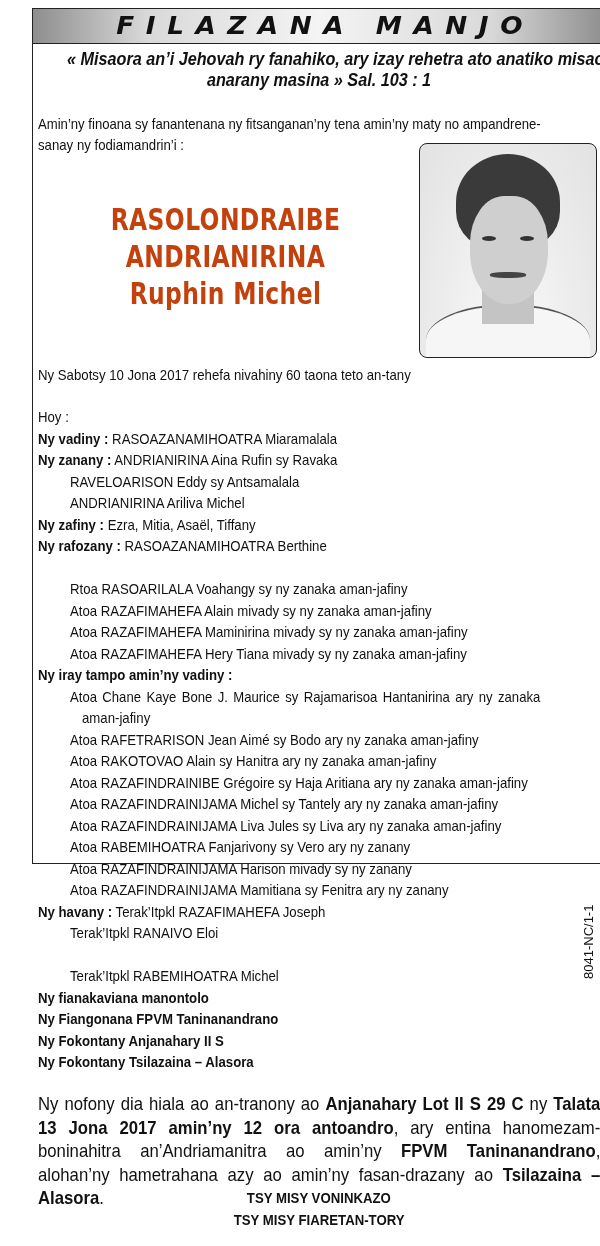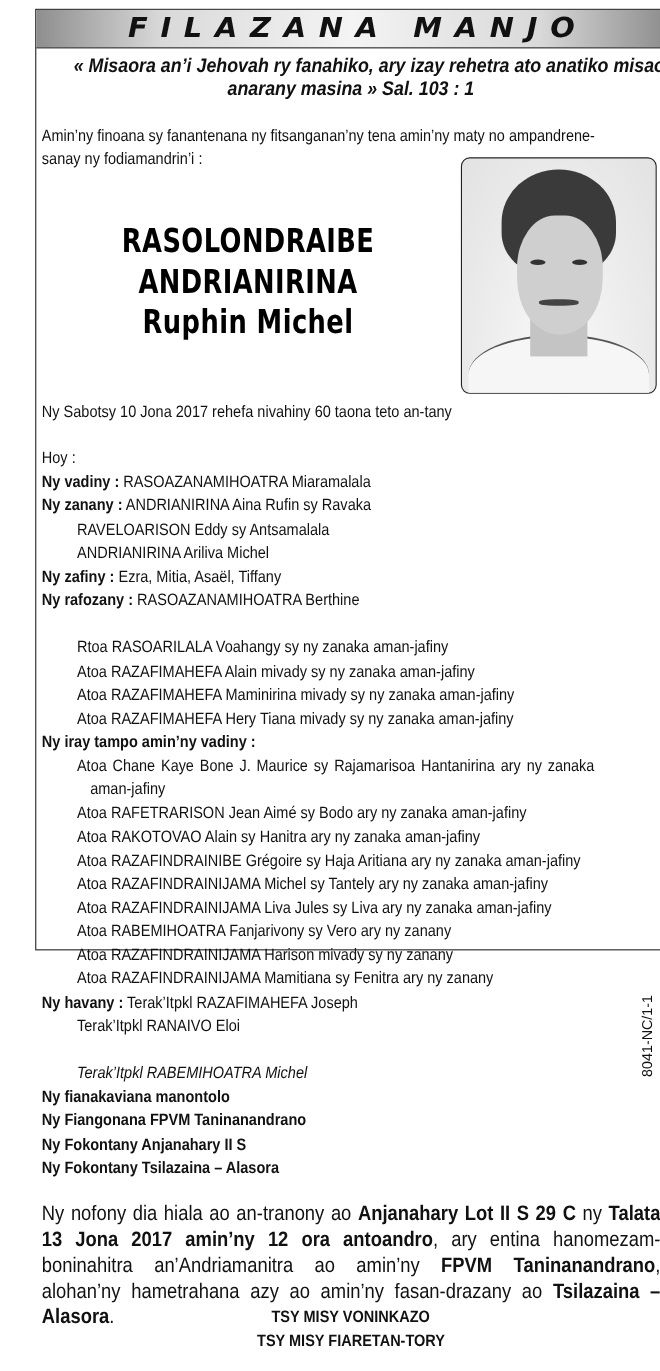--- a/index.html
+++ b/index.html
@@ -13,21 +13,21 @@
   .header-title { font-family:"DejaVu Sans", sans-serif; font-weight:bold; font-style:italic;
                   font-size:25px; letter-spacing:11px; line-height:34px; color:#111;
                   display:inline-block; transform:scaleX(1.05); padding-left:11px; }
   .verse { position:absolute; left:6px; right:6px; top:40px; text-align:center;
            font-weight:bold; font-style:italic; font-size:18px; line-height:21px; }
   .t { position:absolute; left:5px; font-size:15px; line-height:21.5px; white-space:nowrap; }
   .t .in { display:inline-block; transform:scaleX(0.88); transform-origin:left center; }
   .indent { left:37px; }
   .indent2 { left:49px; }
   .name-block { position:absolute; left:0; width:385px; top:192px; text-align:center;
-                font-family:"DejaVu Sans", sans-serif; font-weight:bold; color:#000000; }
+                font-family:"DejaVu Sans", sans-serif; font-weight:bold; color:#c2410c; }
   .name-line { font-size:30px; line-height:37px; display:block; transform:scaleX(0.78); transform-origin:center; letter-spacing:0.5px; }
   .photo { position:absolute; left:386px; top:134px; width:176px; height:213px;
            border:1.5px solid #222; border-radius:8px; overflow:hidden;
            background:radial-gradient(ellipse at 50% 95%, #fafafa 0%, #f0f0f0 40%, #e2e2e2 100%); }
   .photo .hair { position:absolute; left:36px; top:10px; width:104px; height:96px; border-radius:50% 50% 40% 40%;
                  background:#3a3a3a; }
   .photo .face { position:absolute; left:50px; top:52px; width:78px; height:108px; border-radius:44% 44% 48% 48%;
                  background:#cfcfcf; }
   .photo .neck { position:absolute; left:62px; top:140px; width:52px; height:40px; background:#c4c4c4; }
   .photo .shirt { position:absolute; left:6px; top:160px; width:164px; height:70px; border-radius:50% 50% 0 0;
@@ -99,21 +99,21 @@
   <div class="t indent" style="top:741px;"><span class="in">Atoa RAKOTOVAO Alain sy Hanitra ary ny zanaka aman-jafiny</span></div>
   <div class="t indent" style="top:763px;"><span class="in">Atoa RAZAFINDRAINIBE Grégoire sy Haja Aritiana ary ny zanaka aman-jafiny</span></div>
   <div class="t indent" style="top:784px;"><span class="in">Atoa RAZAFINDRAINIJAMA Michel sy Tantely ary ny zanaka aman-jafiny</span></div>
   <div class="t indent" style="top:806px;"><span class="in">Atoa RAZAFINDRAINIJAMA Liva Jules sy Liva ary ny zanaka aman-jafiny</span></div>
   <div class="t indent" style="top:827px;"><span class="in">Atoa RABEMIHOATRA Fanjarivony sy Vero ary ny zanany</span></div>
   <div class="t indent" style="top:849px;"><span class="in">Atoa RAZAFINDRAINIJAMA Harison mivady sy ny zanany</span></div>
   <div class="t indent" style="top:870px;"><span class="in">Atoa RAZAFINDRAINIJAMA Mamitiana sy Fenitra ary ny zanany</span></div>
 
   <div class="t" style="top:892px;"><span class="in"><span class="b">Ny havany :</span><span> Terak’Itpkl RAZAFIMAHEFA Joseph</span></span></div>
   <div class="t indent" style="top:913px;"><span class="in">Terak’Itpkl RANAIVO Eloi</span></div>
-  <div class="t indent" style="top:956px;font-style:italic;"><span class="in">Terak’Itpkl RABEMIHOATRA Michel</span></div>
+  <div class="t indent" style="top:956px;"><span class="in">Terak’Itpkl RABEMIHOATRA Michel</span></div>
 
   <div class="t b" style="top:978px;"><span class="in">Ny fianakaviana manontolo</span></div>
   <div class="t b" style="top:999px;"><span class="in">Ny Fiangonana FPVM Taninanandrano</span></div>
   <div class="t b" style="top:1021px;"><span class="in">Ny Fokontany Anjanahary II S</span></div>
   <div class="t b" style="top:1042px;"><span class="in">Ny Fokontany Tsilazaina – Alasora</span></div>
 
   <div class="ref">8041-NC/1-1</div>
 
   <div class="justify" style="top:1083px;">
     <span style="display:block;width:639px;transform:scaleX(0.88);transform-origin:left top;text-align:justify;">

